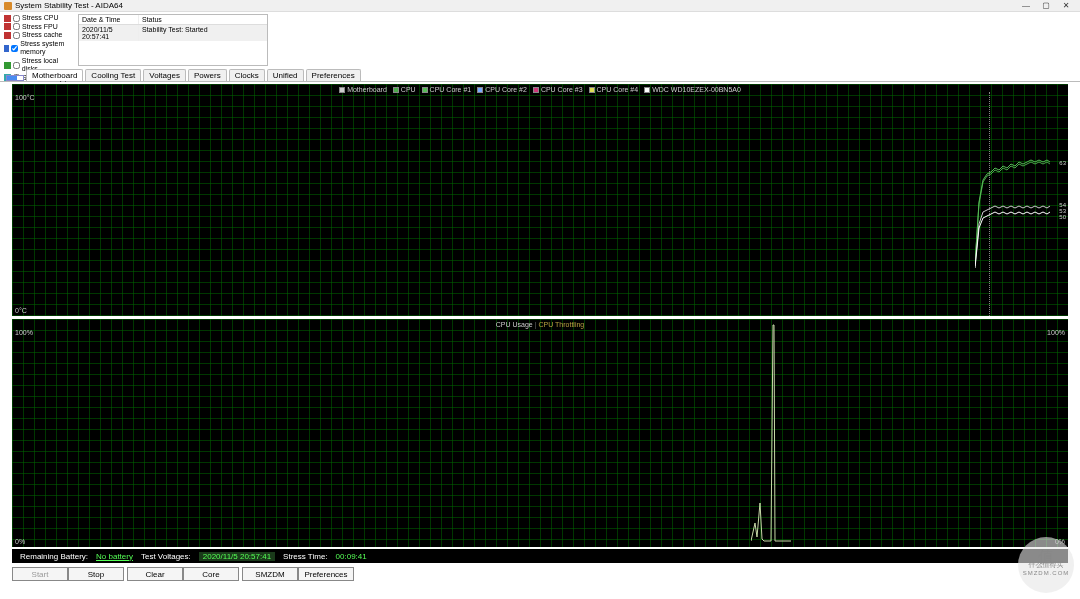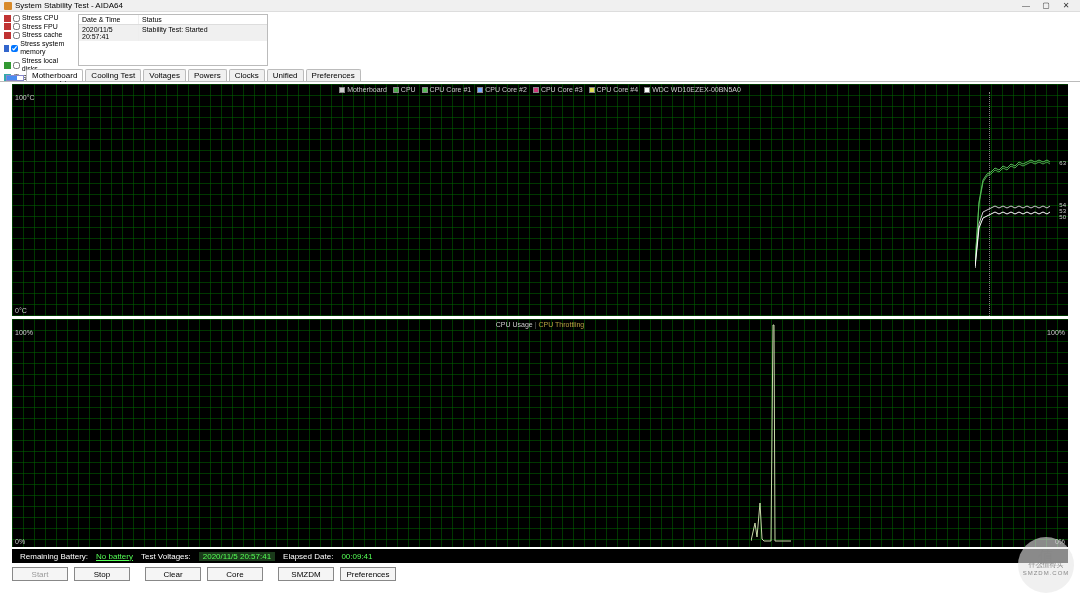--- a/index.html
+++ b/index.html
@@ -57,21 +57,21 @@
 .dotted-vline { position:absolute; top:8px; bottom:0; border-left:1px dotted #888; z-index:2;}
 
 .cpu-spike { position:absolute; z-index:2; }
 .cpu-spike svg { display:block; }
 
 .statusbar { height: 14px; background: #000; color: #fff; display: flex; align-items: center; font-size: 8px; padding: 0 8px; gap: 8px; margin: 0 12px; }
 .statusbar .nb { color: #5f5; text-decoration: underline; }
 .statusbar .grn { color: #5f5; }
 .statusbar .dateb { background:#1a3a1a; padding:0 4px; }
 
-.buttons { display: flex; gap: 6px; padding: 4px 12px; align-items:center; }
+.buttons { display: flex; padding: 4px 12px; align-items:center; }
 .buttons button { font-size: 8px; width: 56px; height: 14px; border: 1px solid #888; background: #f5f5f5; cursor: pointer; }
 .buttons button:disabled { color:#999; }
 
 .watermark { position: absolute; right: 6px; bottom: 6px; width: 56px; height: 56px; border-radius: 50%; background: rgba(230,230,230,0.6); display:flex; flex-direction:column; align-items:center; justify-content:center; font-size:7px; color:#888; line-height:8px; pointer-events:none;}
 .watermark .sub { font-size:6px; letter-spacing:1px; }
 
 .vsep { width:0; border-left:1px solid #ddd; margin:0 1px; }
 </style>
 </head>
 <body>
@@ -203,21 +203,21 @@
       </svg>
     </div>
   </div>
 </div>
 
 <div class="statusbar">
   <span>Remaining Battery:</span>
   <span class="nb">No battery</span>
   <span>Test Voltages:</span>
   <span class="dateb grn">2020/11/5 20:57:41</span>
-  <span>Elapsed Date:</span>
+  <span>Stress Time:</span>
   <span class="grn">00:09:41</span>
 </div>
 
 <div class="buttons">
   <button disabled="">Start</button>
   <button>Stop</button>
   <span class="vsep"></span>
   <button>Clear</button>
   <button>Core</button>
   <span class="vsep"></span>

